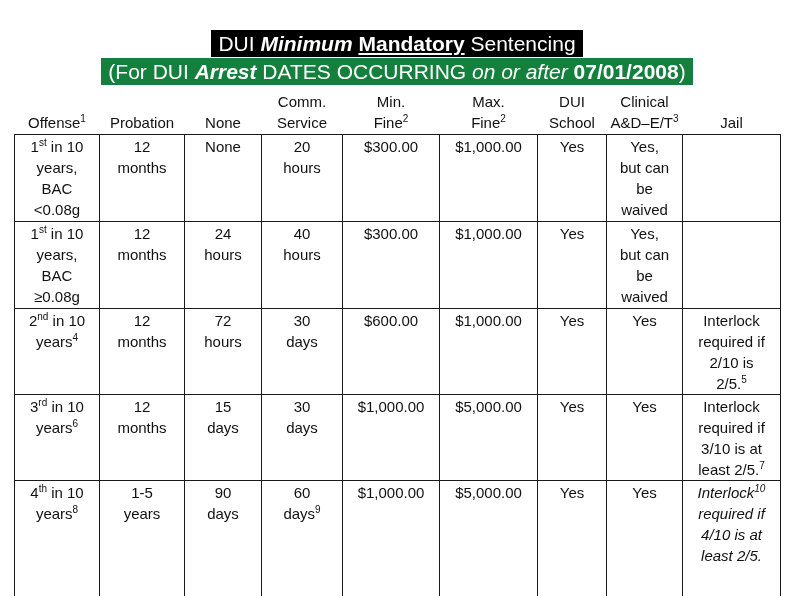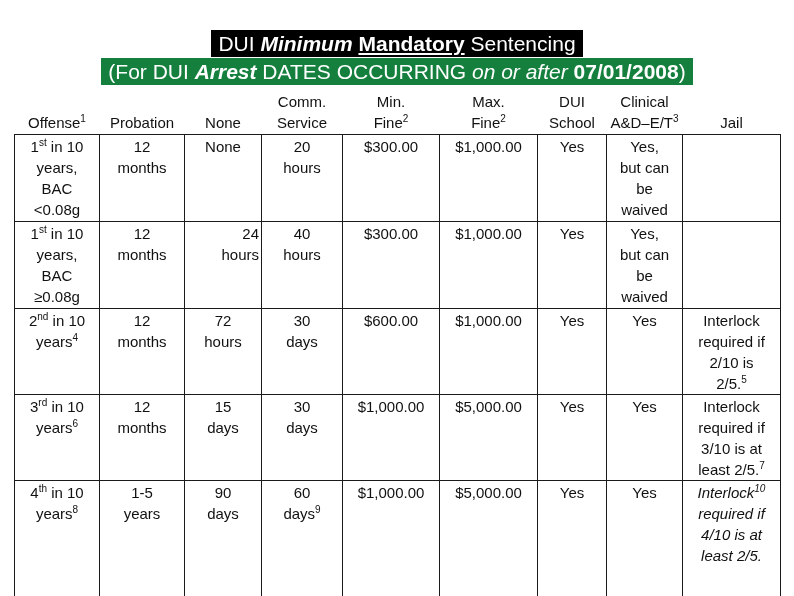--- a/index.html
+++ b/index.html
@@ -117,21 +117,21 @@
           <td style="border-color: rgb(26, 26, 26);">20<br>hours</td>
           <td style="border-color: rgb(26, 26, 26);">$300.00</td>
           <td style="border-color: rgb(26, 26, 26);">$1,000.00</td>
           <td style="border-color: rgb(26, 26, 26);">Yes</td>
           <td style="border-color: rgb(26, 26, 26);">Yes,<br>but can<br>be<br>waived</td>
           <td style="border-color: rgb(26, 26, 26);"></td>
         </tr>
         <tr>
           <td style="border-color: rgb(26, 26, 26);">1<sup>st</sup> in 10<br>years,<br>BAC<br>≥0.08g</td>
           <td style="border-color: rgb(26, 26, 26);">12<br>months</td>
-          <td style="border-color: rgb(26, 26, 26); text-align: right;">24<br>hours</td>
+          <td style="border-color: rgb(26, 26, 26);">24<br>hours</td>
           <td style="border-color: rgb(26, 26, 26);">40<br>hours</td>
           <td style="border-color: rgb(26, 26, 26);">$300.00</td>
           <td style="border-color: rgb(26, 26, 26);">$1,000.00</td>
           <td style="border-color: rgb(26, 26, 26);">Yes</td>
           <td style="border-color: rgb(26, 26, 26);">Yes,<br>but can<br>be<br>waived</td>
           <td style="border-color: rgb(26, 26, 26);"></td>
         </tr>
         <tr>
           <td style="border-color: rgb(26, 26, 26);">2<sup>nd</sup> in 10<br>years<sup>4</sup></td>
           <td style="border-color: rgb(26, 26, 26);">12<br>months</td>

